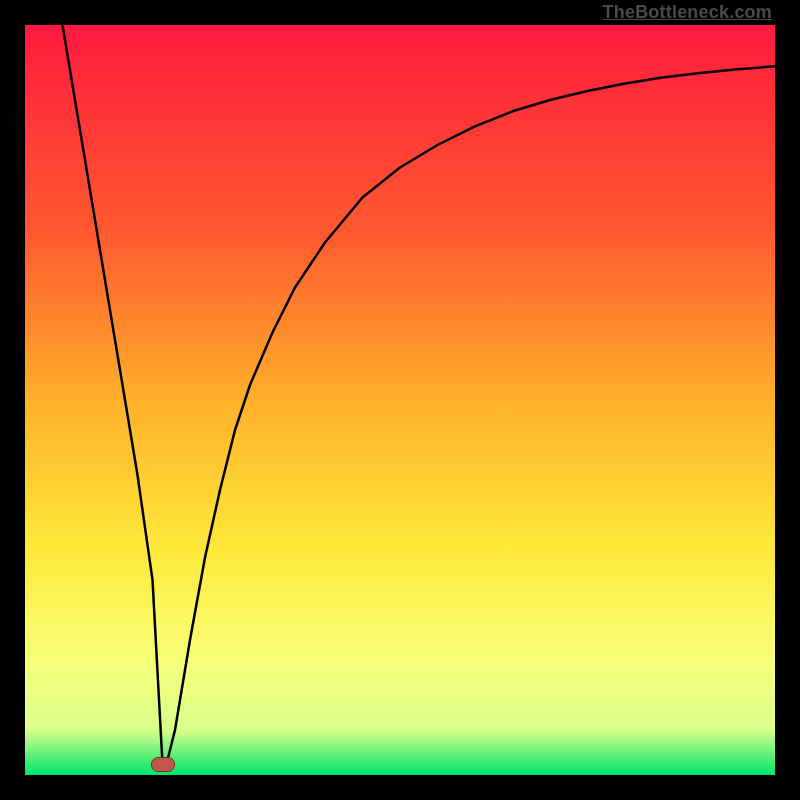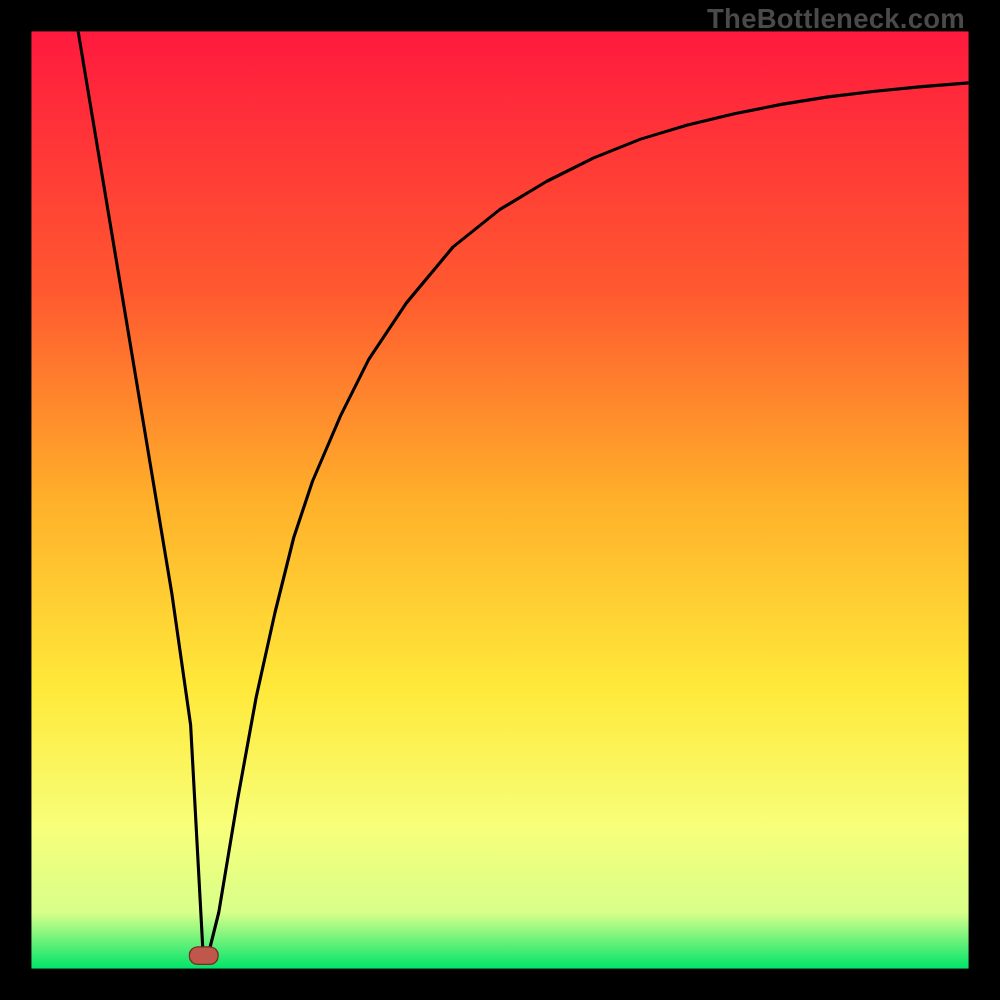--- a/index.html
+++ b/index.html
@@ -30,24 +30,25 @@
     left: 0;
     top: 0;
     width: 750px;
     height: 750px;
   }
   .watermark {
     position: absolute;
     top: 2px;
     right: 28px;
     font-family: Arial, Helvetica, sans-serif;
-    font-size: 22px;
+    font-size: 18px;
     font-weight: 600;
     color: #4a4a4a;
     letter-spacing: 0.2px;
+    text-decoration: underline;
   }
   .marker {
     position: absolute;
     width: 22px;
     height: 13px;
     background: #c0574b;
     border: 1px solid #7a2b22;
     border-radius: 7px;
   }
   svg.curve {

